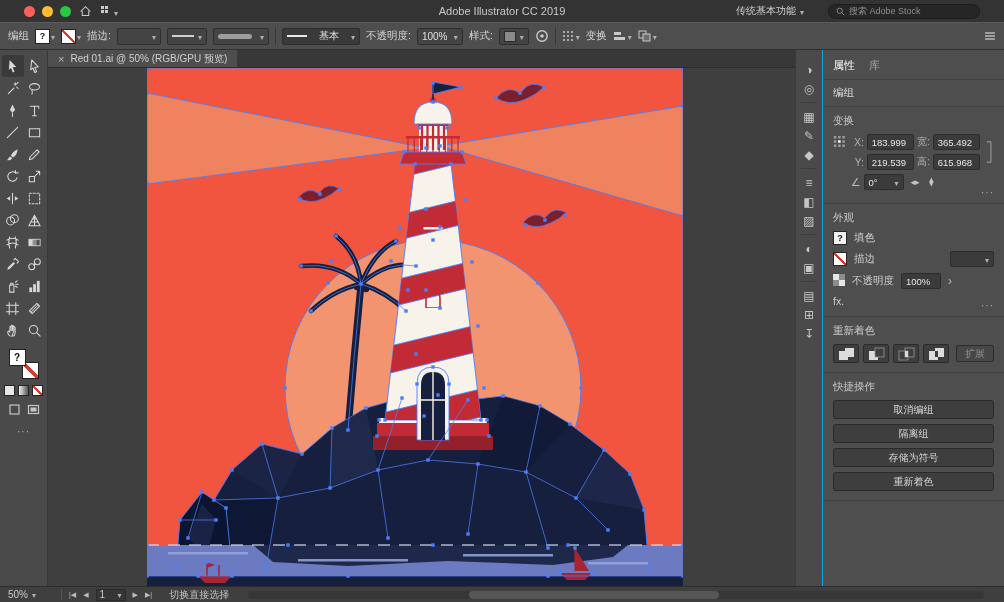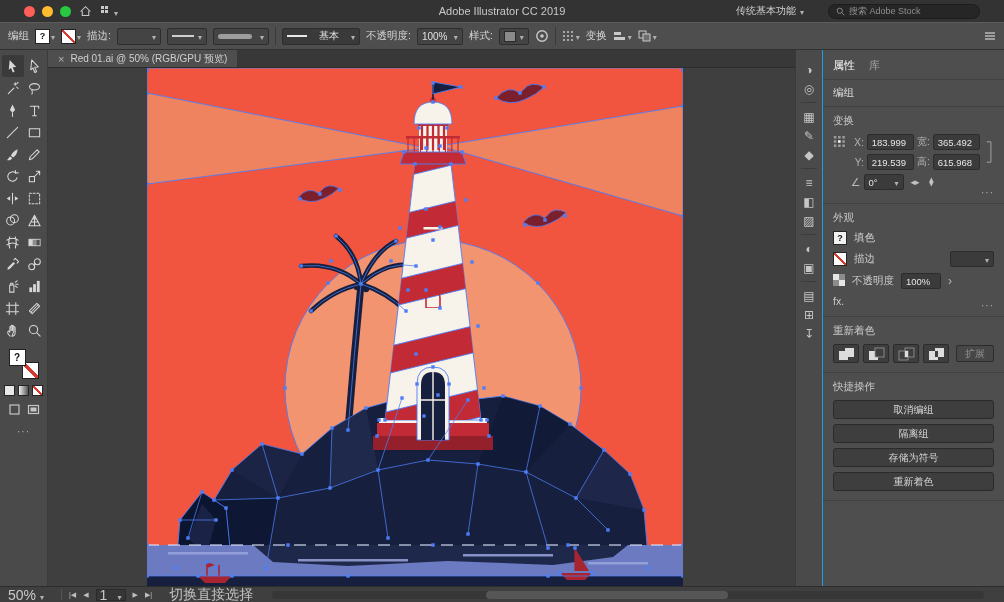--- a/index.html
+++ b/index.html
@@ -110,21 +110,21 @@
   .pf-btn{width:26px;height:19px;background:#3e3e3e;border:1px solid #2b2b2b;border-radius:2px;display:inline-flex;align-items:center;justify-content:center;}
   .pf-expand{margin-left:auto;height:17px;padding:0 8px;background:#474747;border:1px solid #2c2c2c;border-radius:2px;
              color:#8e8e8e;font-size:10px;display:inline-flex;align-items:center;}
   .qa-grid{display:grid;grid-template-columns:1fr;gap:5px;}
   .qa-btn{height:19px;background:#3e3e3e;border:1px solid #2a2a2a;border-radius:3px;color:#d6d6d6;font-size:10px;
           display:flex;align-items:center;justify-content:center;white-space:nowrap;overflow:hidden;}
   .qa-btn.full{grid-column:1 / -1;}
 
   
   .statusbar{height:16px;flex:0 0 16px;background:#3f3f3f;border-top:1px solid #2d2d2d;display:flex;align-items:center;
-             gap:7px;padding:0 8px;font-size:14px;color:#c9c9c9;}
+             gap:7px;padding:0 8px;font-size:10px;color:#c9c9c9;}
   .sb-zoom{display:flex;align-items:center;gap:4px;width:46px;}
   .sb-sep{width:1px;height:11px;background:#555;}
   .sb-nav{font-size:7px;color:#bdbdbd;}
   .nav-first::before{content:"|◀";}
   .nav-prev::before{content:"◀";}
   .nav-next::before{content:"▶";}
   .nav-last::before{content:"▶|";}
   .sb-field{width:30px;height:12px;background:#363636;border:1px solid #2a2a2a;display:flex;align-items:center;justify-content:space-between;padding:0 3px;}
   .sb-status{margin-left:10px;color:#c2c2c2;}
   .sb-scroll{flex:1;height:8px;background:#373737;border-radius:4px;margin:0 12px;position:relative;}

